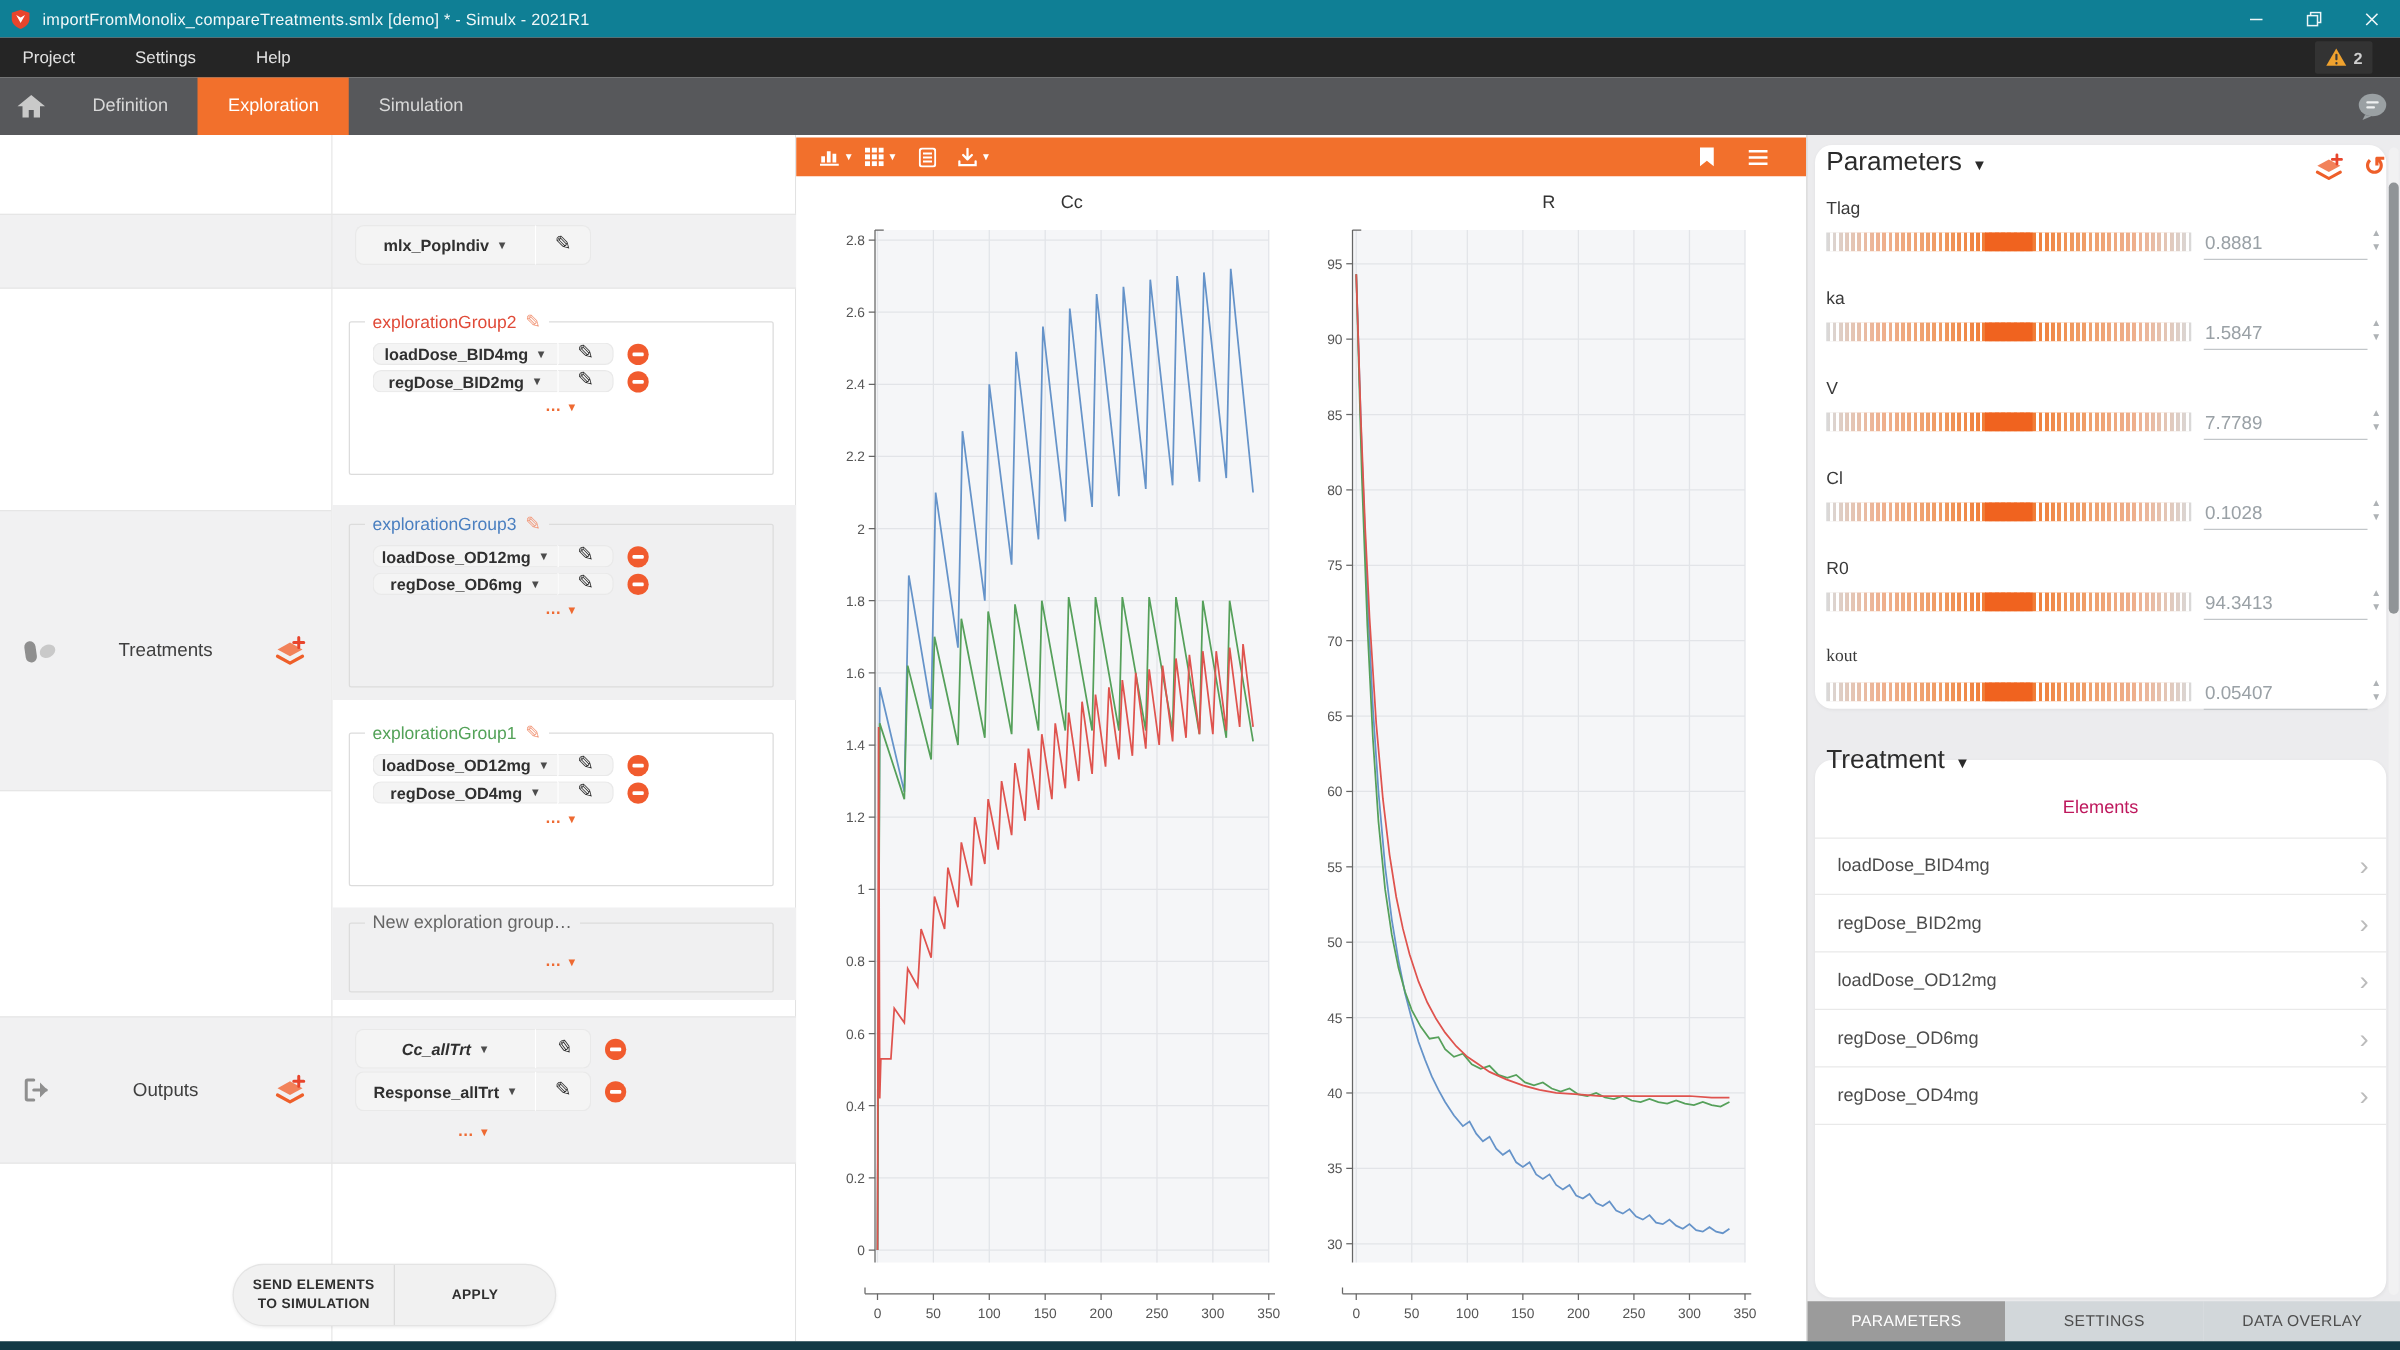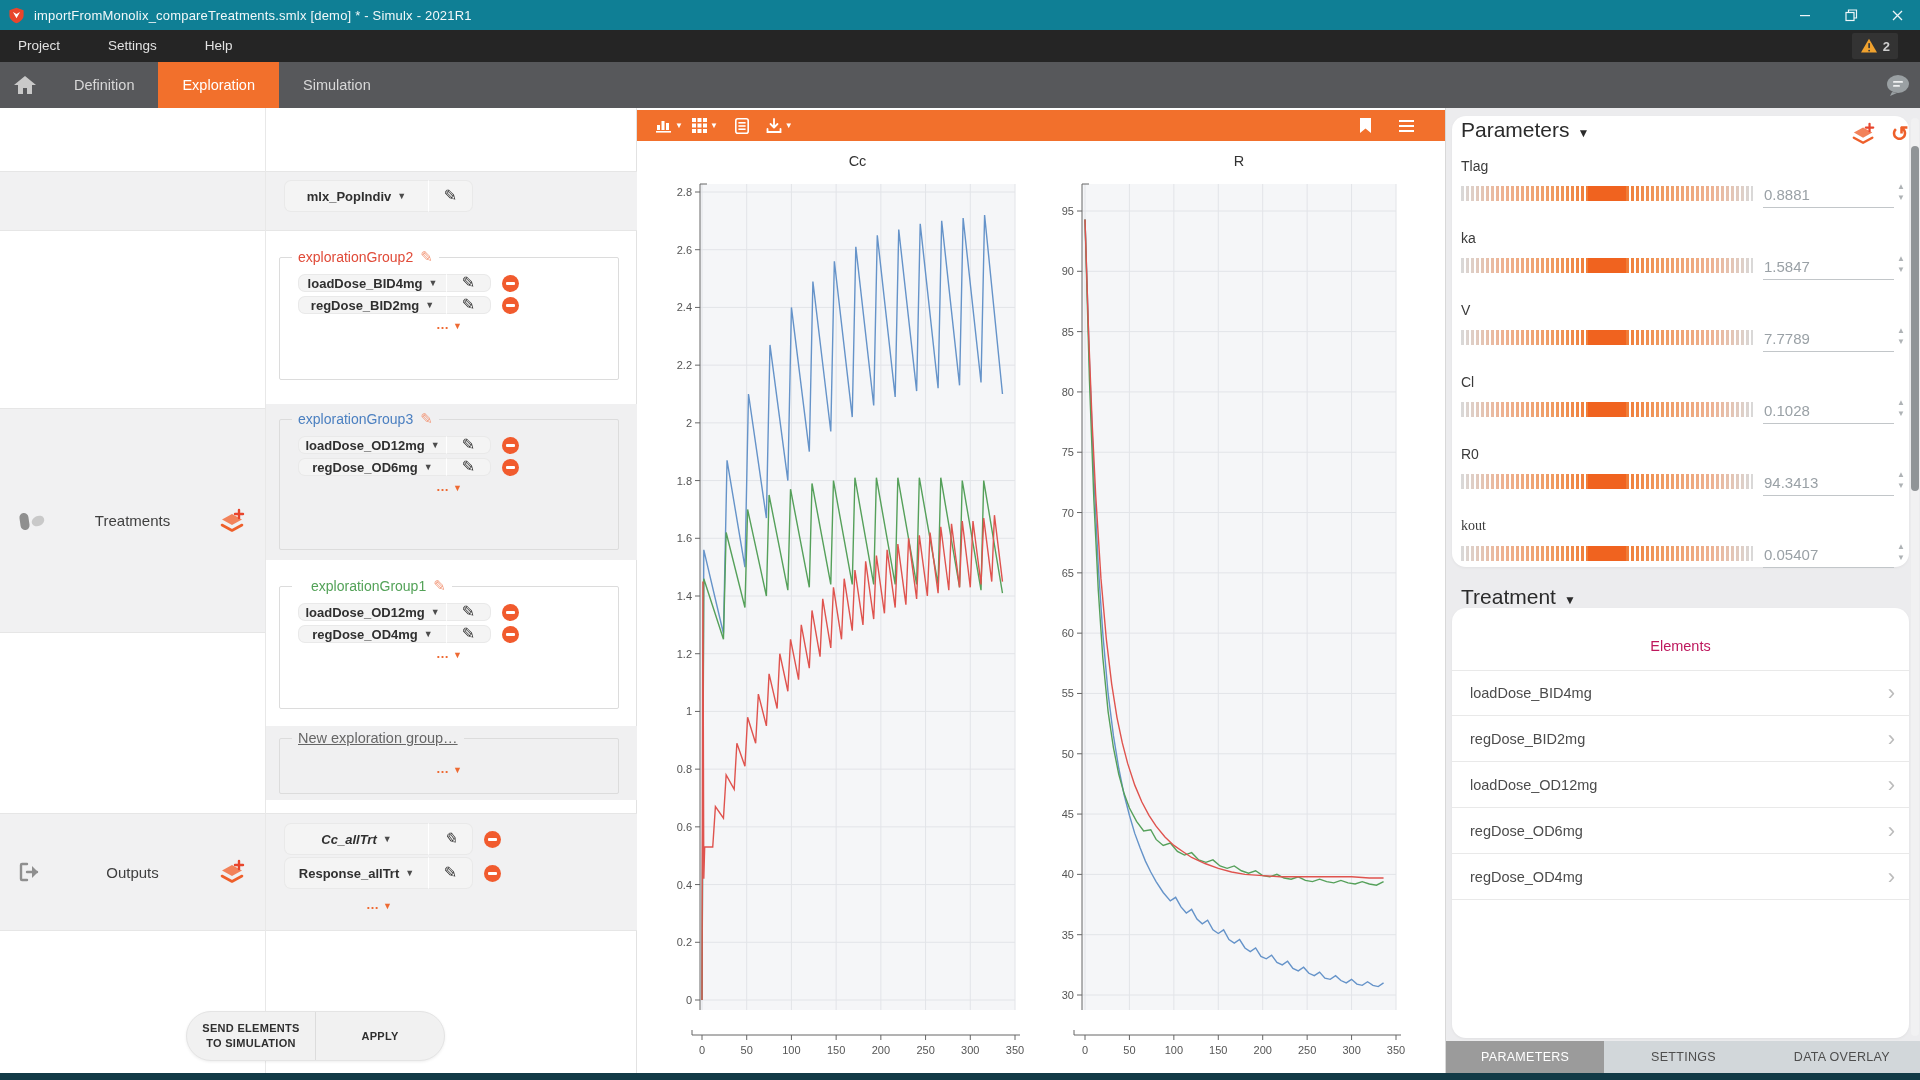--- a/index.html
+++ b/index.html
@@ -52,22 +52,22 @@
   .pencil { font-size:16px; color:#2f2f2f; line-height:1; }
   .minus-circle { width:17px; height:17px; border-radius:50%; background:#f15b2e; margin-left:11px; align-self:center; position:relative; }
   .minus-circle::after { content:""; position:absolute; left:4px; top:7.5px; width:9px; height:2.5px; background:#fff; border-radius:1px; }
   .item-row { display:flex; margin:0 0 4px 10px; }
 
   fieldset.group { position:absolute; border:1px solid #dcdcdc; border-radius:2px; padding:8px 8px 2px 8px; }
   fieldset.group legend { font-size:14px; padding:0 6px; margin-left:4px; display:flex; align-items:center; gap:7px; }
   .legend-pencil { font-size:15px; color:#f2997b; }
   .g-red legend .gname { color:#e04a38; }
   .g-blue legend .gname { color:#4a7fc0; }
-  .g-green legend .gname { color:#53a258;margin-left:13px; }
-  .g-gray legend .gname { color:#666; font-size:14.5px;text-decoration:underline; }
+  .g-green legend .gname { color:#53a258; }
+  .g-gray legend .gname { color:#666; font-size:14.5px; }
   .more-row { text-align:center; color:#ee6a32; font-size:13px; font-weight:bold; height:20px; line-height:14px; }
   .more-row .caret { color:#ee6a32; margin-left:4px; }
   .gray-block { position:absolute; left:0; width:372px; background:#f0f0f1; }
 
   .send-pill { position:absolute; left:186px; top:903px; width:259px; height:50px; background:#f1f1f1; border:1px solid #e4e4e4; border-radius:25px; display:flex; overflow:hidden; box-shadow:0 1px 3px rgba(0,0,0,.07); }
   .send-pill .cell { flex:1; display:flex; flex-direction:column; align-items:center; justify-content:center; font-size:11px; font-weight:bold; color:#2f2f2f; letter-spacing:.3px; line-height:15px; }
   .send-pill .cell + .cell { border-left:1px solid #dcdcdc; }
 
   
   .chart-panel { position:absolute; left:637px; top:0; width:808px; height:965px; background:#fff; }
@@ -655,21 +655,21 @@
           <div class="stripes"></div>
           <div class="handle"></div>
         </div>
       <div class="pvalue" style="top:438px;">0.05407</div>
       <div class="punder" style="top:459px;"></div>
       <div class="spin" style="top:435px;">▲</div>
       <div class="spin" style="top:446px;">▼</div>
     </div>
 
     <div class="card treat"></div>
-    <div class="panel-header" style="top:477px;">
+    <div class="panel-header" style="top:488px;">
       <span>Treatment</span>
         <span class="caret">▼</span>
     </div>
     <div class="elements-label" style="top:530px;">Elements</div>
 
     <div class="treat-list">
       <div class="treat-row">
         <span class="tname">loadDose_BID4mg</span>
           <span class="chev">›</span>
       </div>

